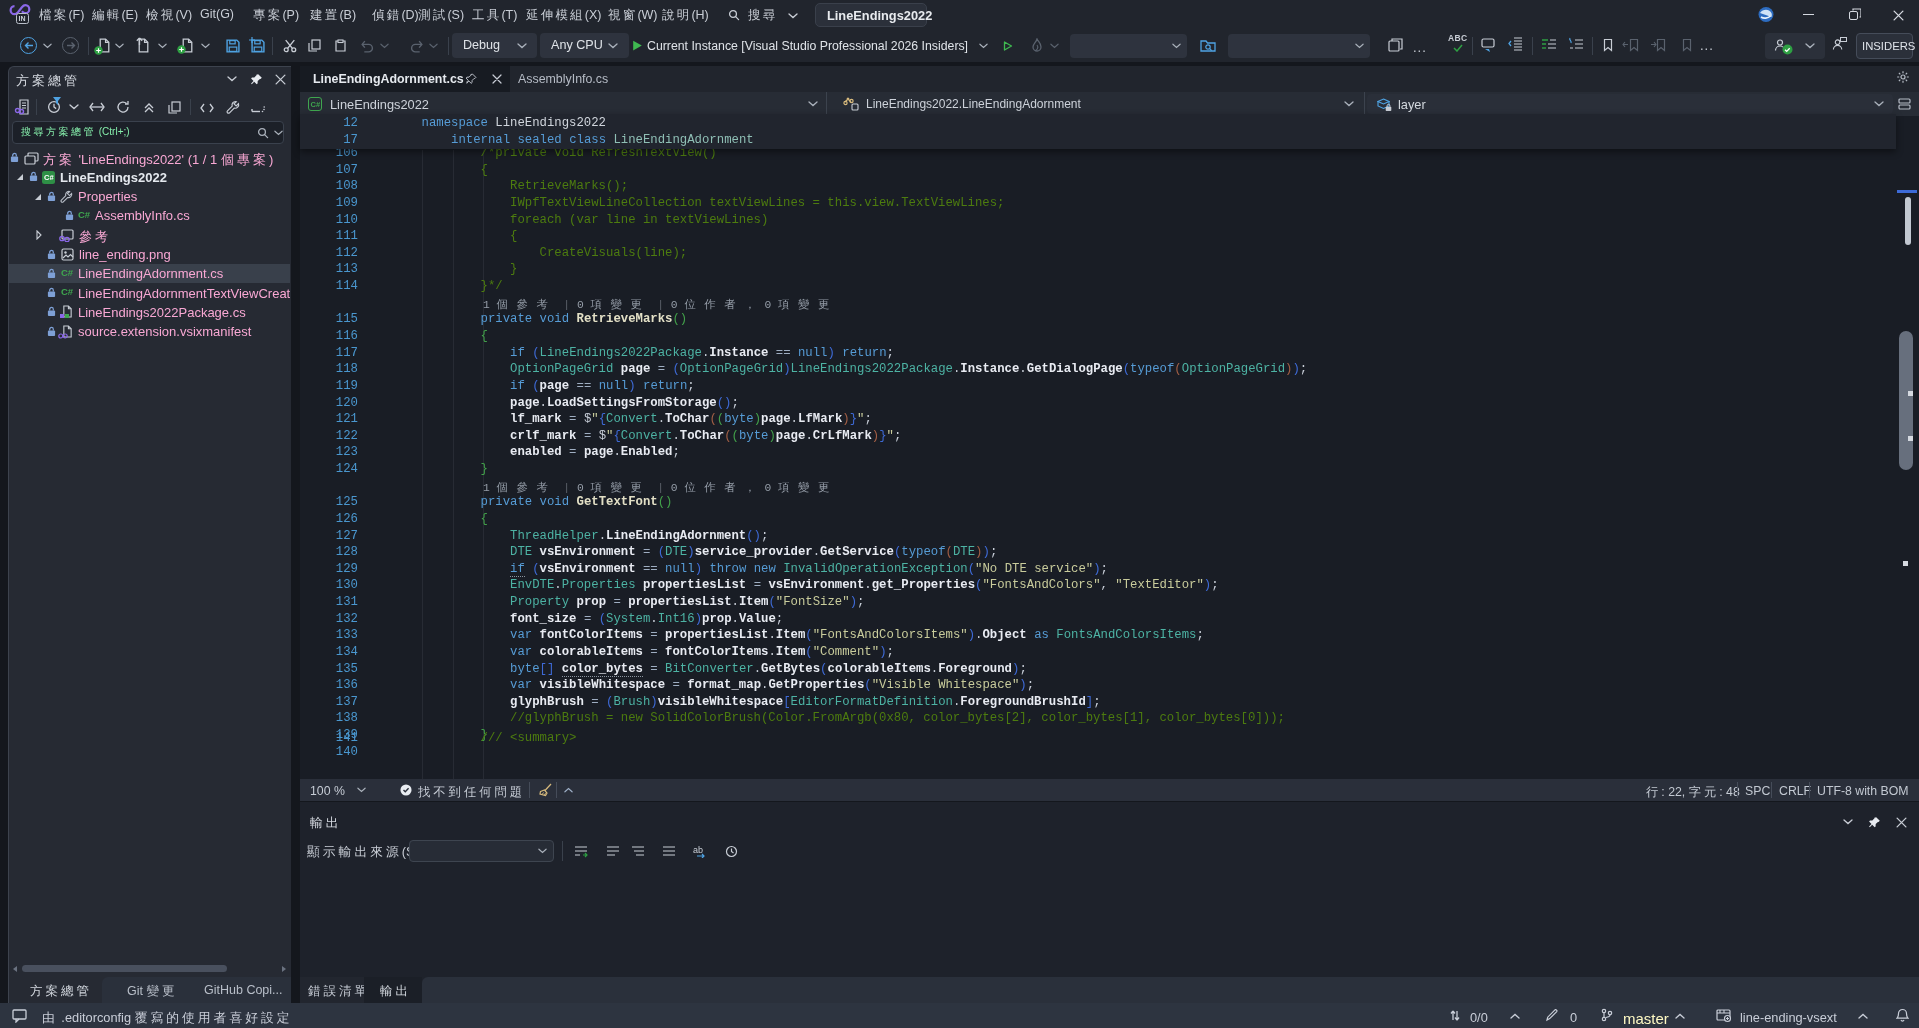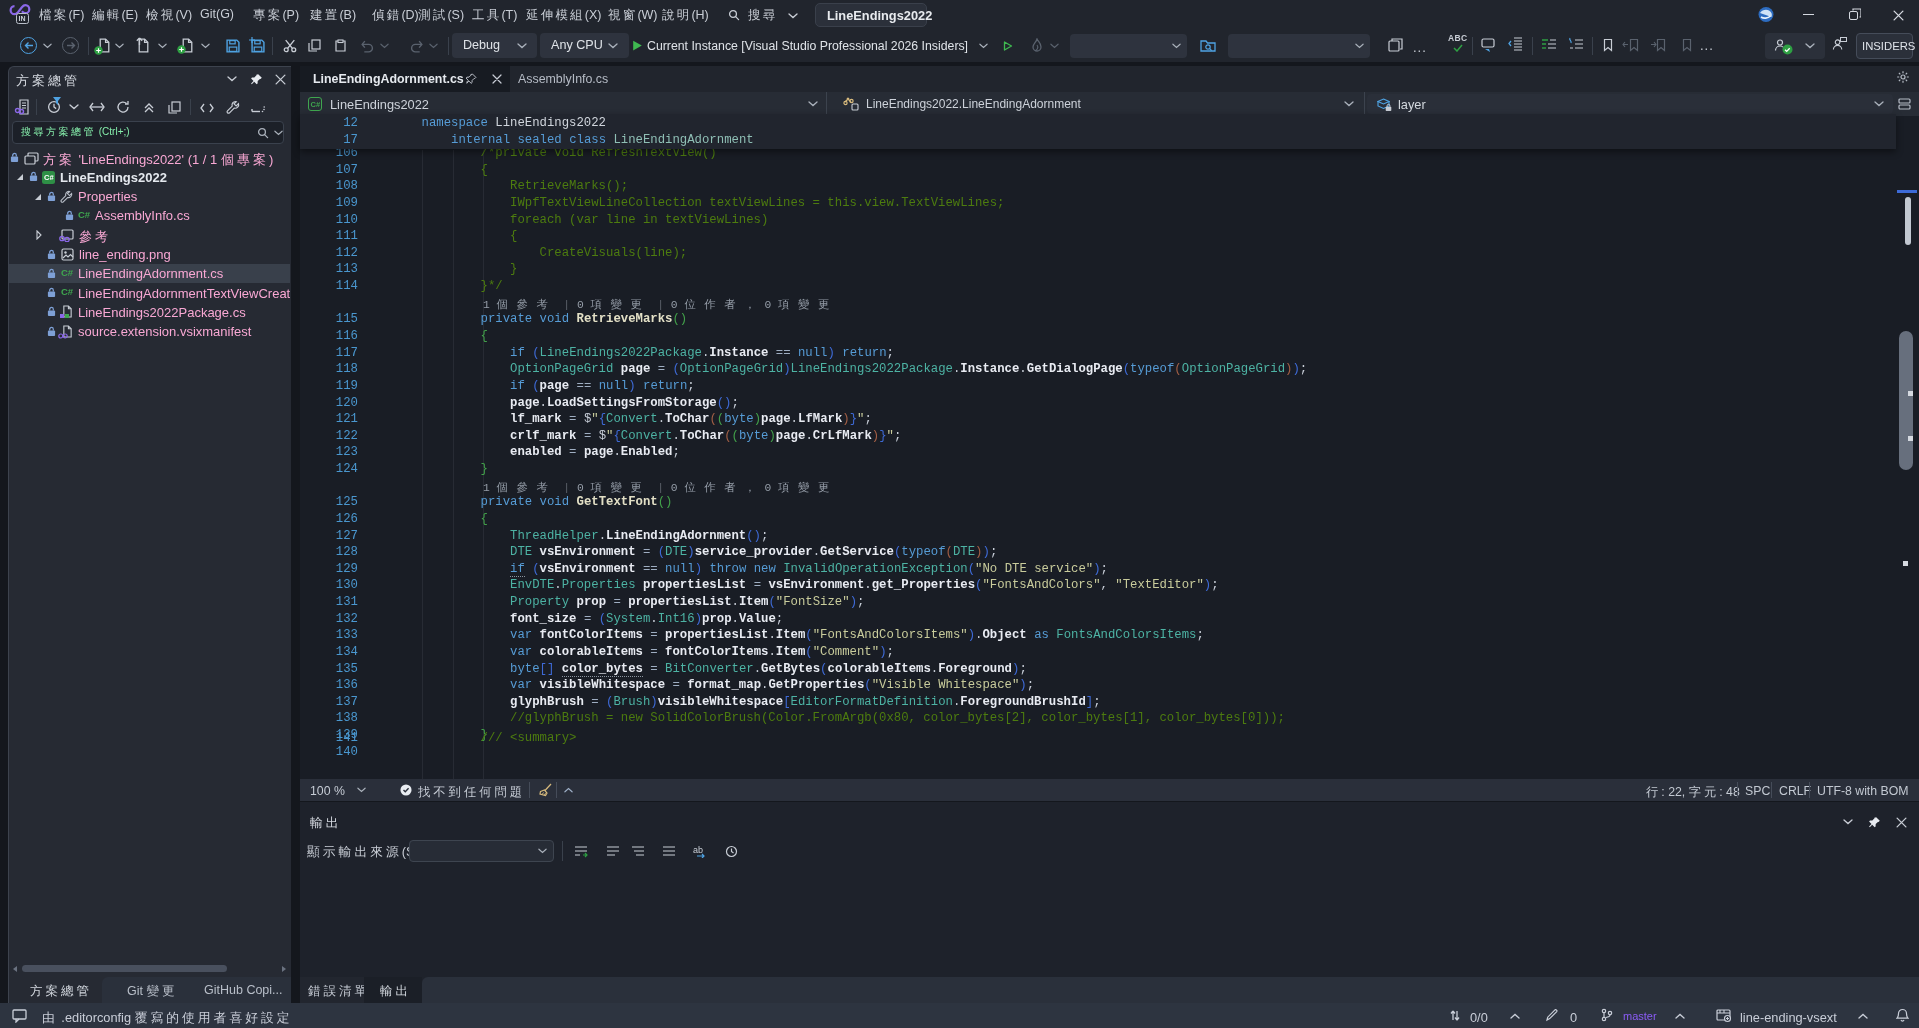--- a/index.html
+++ b/index.html
@@ -720,21 +720,21 @@
 <svg class="a" style="left:1510px;top:1013px;color:#c9ced8" width="10" height="6">
     <use href="#chevup"></use>
   </svg>
 <svg class="a" style="left:1545px;top:1009px;color:#c9ced8" width="13" height="13">
     <use href="#pencil"></use>
   </svg>
 <div class="a" style="left:1570px;top:1010px;font-size:12.8px;color:#c9ced8">0</div>
 <svg class="a" style="left:1601px;top:1008px;color:#c9ced8" width="12" height="14">
     <use href="#branch"></use>
   </svg>
-<div class="a" style="left:1623px;top:1010px;font-size:11px;color:#8b5cf6">master</div>
+<div class="a" style="left:1623px;top:1010px;font-size:15px;color:#fef9c3">master</div>
 <svg class="a" style="left:1675px;top:1013px;color:#c9ced8" width="10" height="6">
     <use href="#chevup"></use>
   </svg>
 <svg class="a" style="left:1716px;top:1008px" width="16" height="15" viewBox="0 0 16 15">
     <rect x="1" y="2" width="13" height="10" rx="1" fill="none" stroke="#c9ced8" stroke-width="1.2"></rect>
     <path d="M1 5h13M4 2v3M8 2v3" stroke="#c9ced8" stroke-width="1.1"></path>
     <circle cx="11.5" cy="10.5" r="3" fill="#2d3440" stroke="#c9ced8" stroke-width="1.1"></circle>
     <path d="M11.5 9v3M10 10.5h3" stroke="#c9ced8" stroke-width="1"></path>
   </svg>
 <div class="a" style="left:1740px;top:1010px;font-size:12.8px;color:#c9ced8">line-ending-vsext</div>

